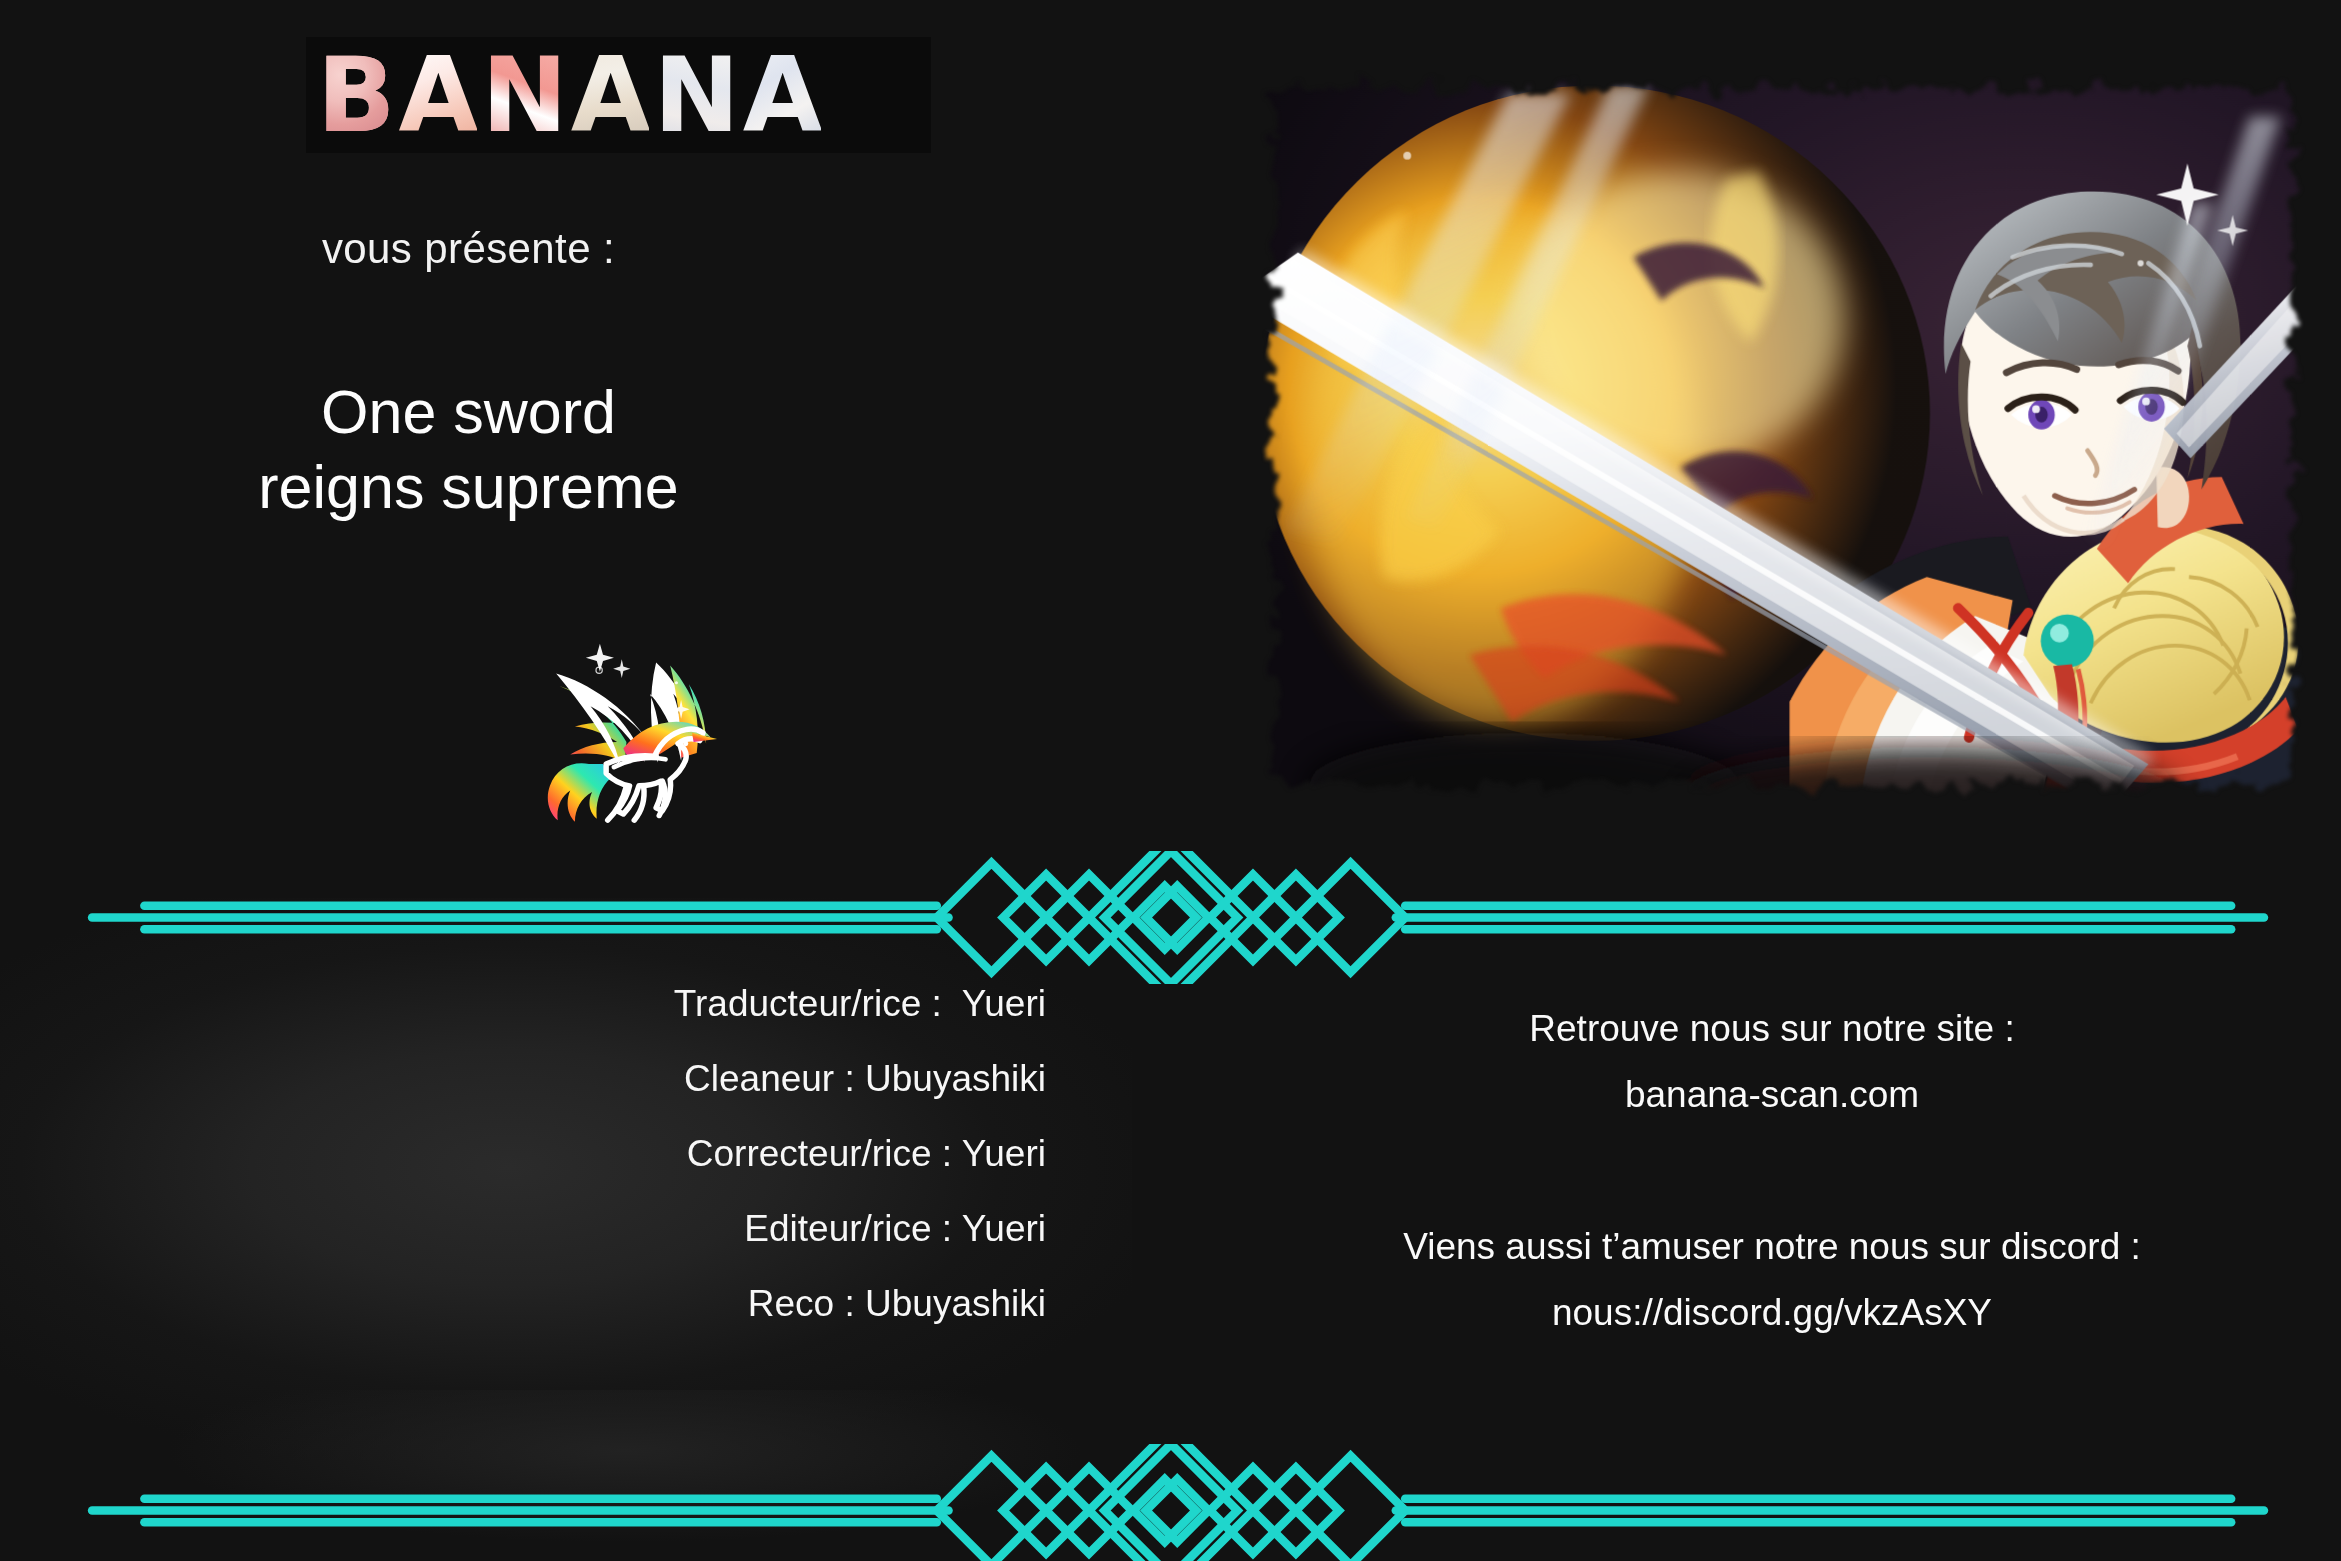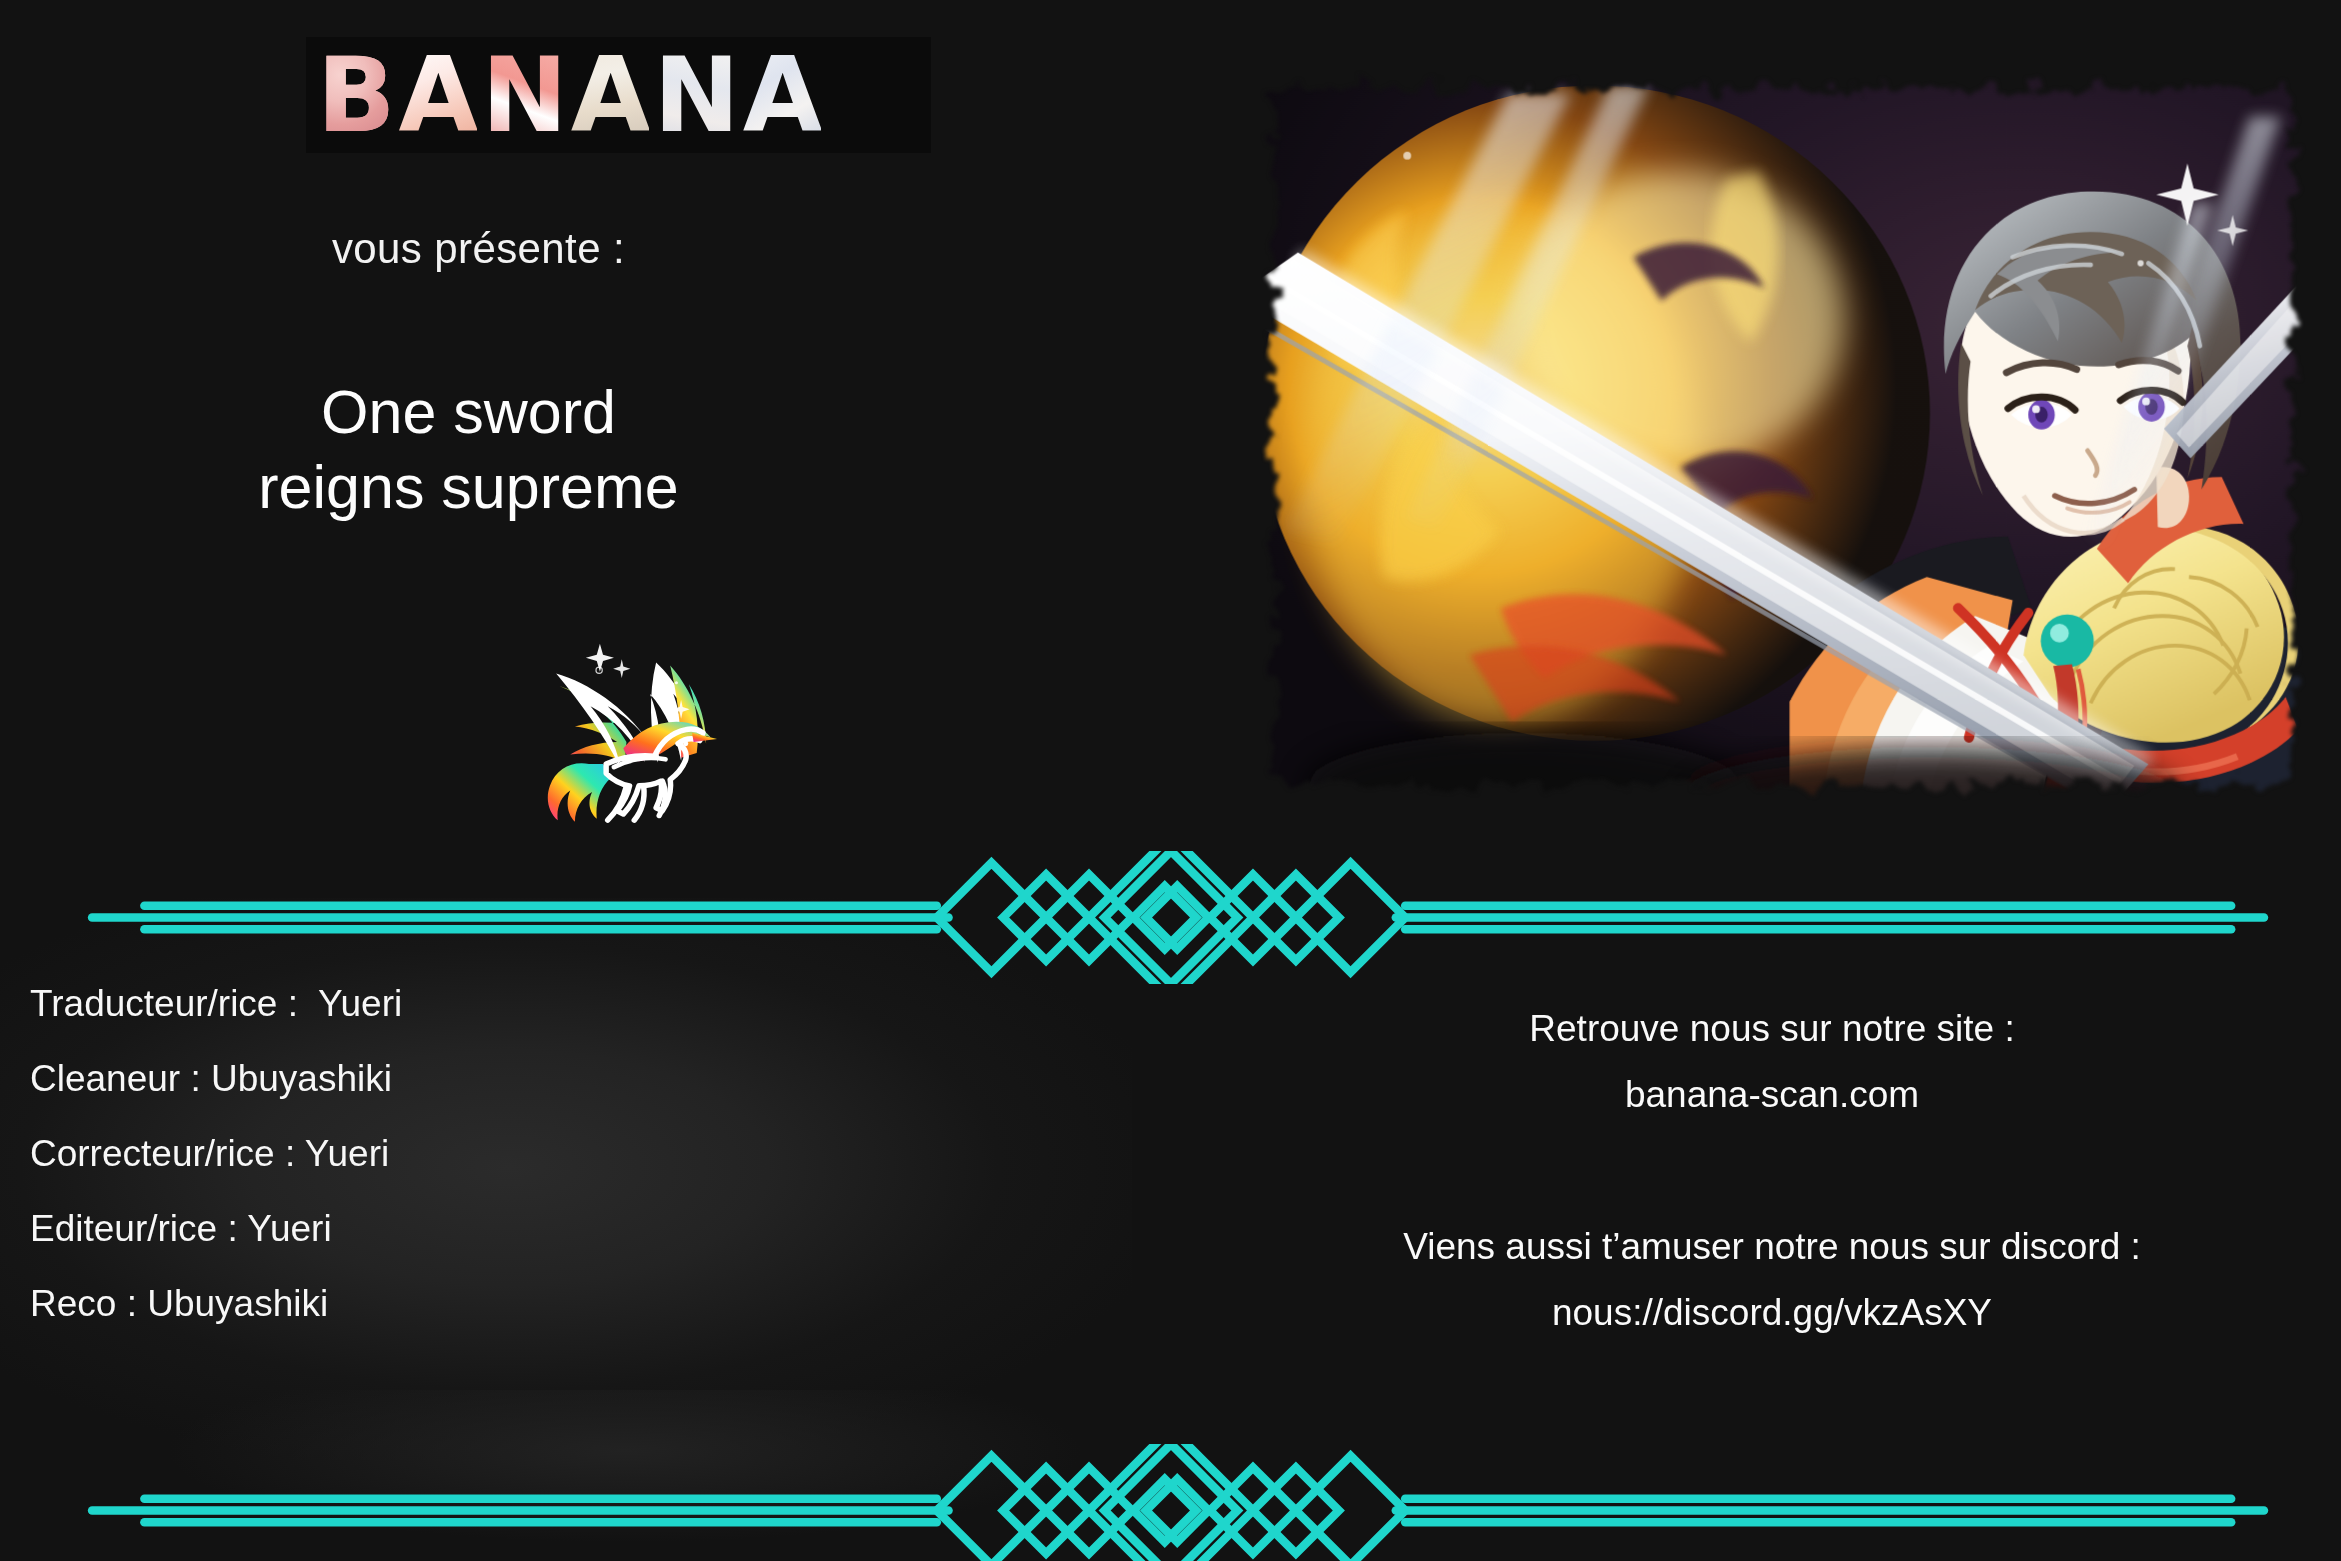--- a/index.html
+++ b/index.html
@@ -46,21 +46,21 @@
   .lf1{background-image:radial-gradient(circle at 30% 30%, #f7d2cf 0%, #f0bdbb 30%, #e59d9d 55%, #d98b8f 80%),
                         linear-gradient(180deg,#f3c9c6,#e9a6a6);}
   .lf2{background-image:linear-gradient(160deg,#ffffff 0%,#fdeae6 35%,#f6c6b6 70%,#eba893 100%);}
   .lf3{background-image:linear-gradient(200deg,#f6b1ab 0%,#f29892 40%,#ffffff 60%,#e98f8c 100%);}
   .lf4{background-image:linear-gradient(170deg,#efe7dc 0%,#f3efe7 30%,#e8dccb 60%,#cfc4b6 100%);}
   .lf5{background-image:linear-gradient(190deg,#f6f4f2 0%,#e4e7ee 40%,#f0eceb 70%,#d5d8e2 100%);}
   .lf6{background-image:linear-gradient(150deg,#f1f2f6 0%,#dfe4ef 35%,#f4f2f1 65%,#cdd4e2 100%);}
 
   
   #presents{
-    position:absolute;left:10px;top:225px;width:937px;
+    position:absolute;left:0;top:225px;width:937px;
     text-align:center;color:#f2f2f2;
     font-size:42px;font-weight:400;letter-spacing:0.4px;
   }
   #series-title{
     position:absolute;left:0;top:375px;width:937px;
     text-align:center;color:#fdfdfd;
     font-size:61px;line-height:75px;font-weight:400;
   }
 
   
@@ -68,22 +68,22 @@
     position:absolute;left:539px;top:625px;width:203px;height:203px;
   }
 
   
   .divider{position:absolute;left:0;width:2342px;height:133px;}
   #divider-top{top:851px;}
   #divider-bottom{top:1444px;}
 
   
   #credits{
-    position:absolute;left:30px;top:966px;width:999px;
-    text-align:left;
+    position:absolute;left:47px;top:966px;width:999px;
+    text-align:right;
   }
   #credits .credit-line{
     color:#f7f7f7;font-size:37px;line-height:75px;white-space:pre;
   }
 
   
   #contact{
     position:absolute;left:1249px;top:996px;width:1046px;text-align:center;
   }
   #contact .block{margin:0;}

